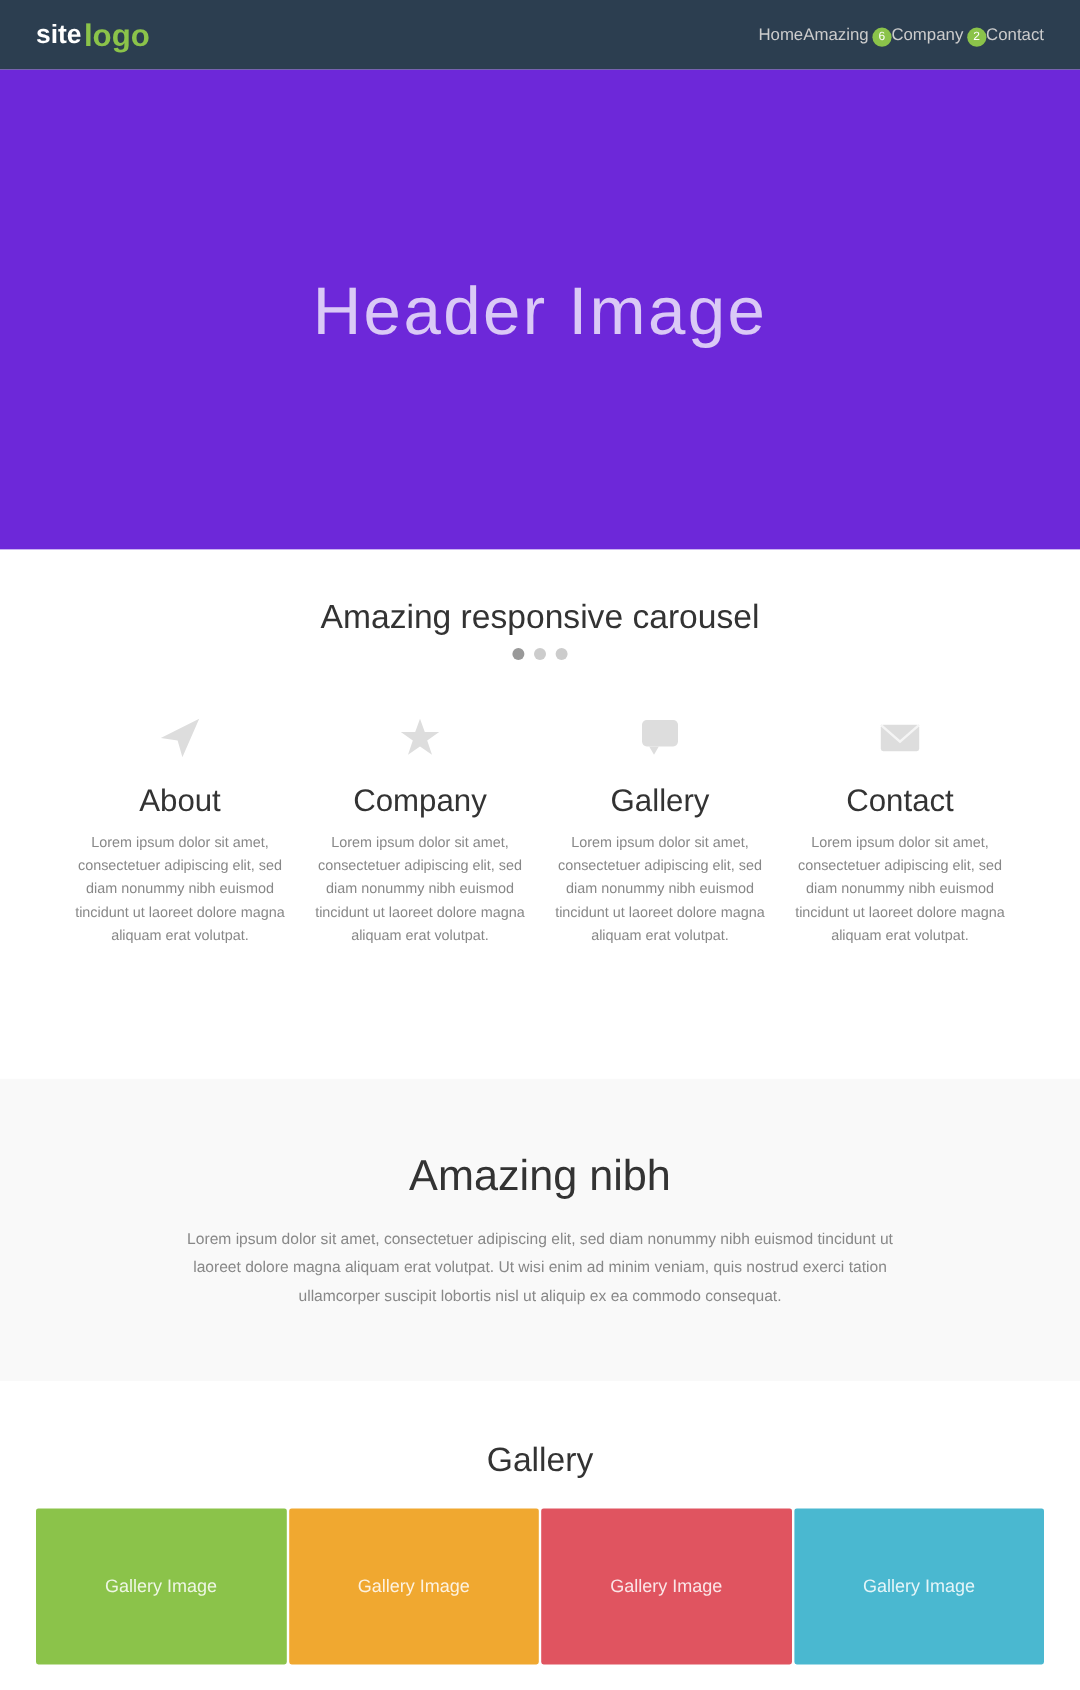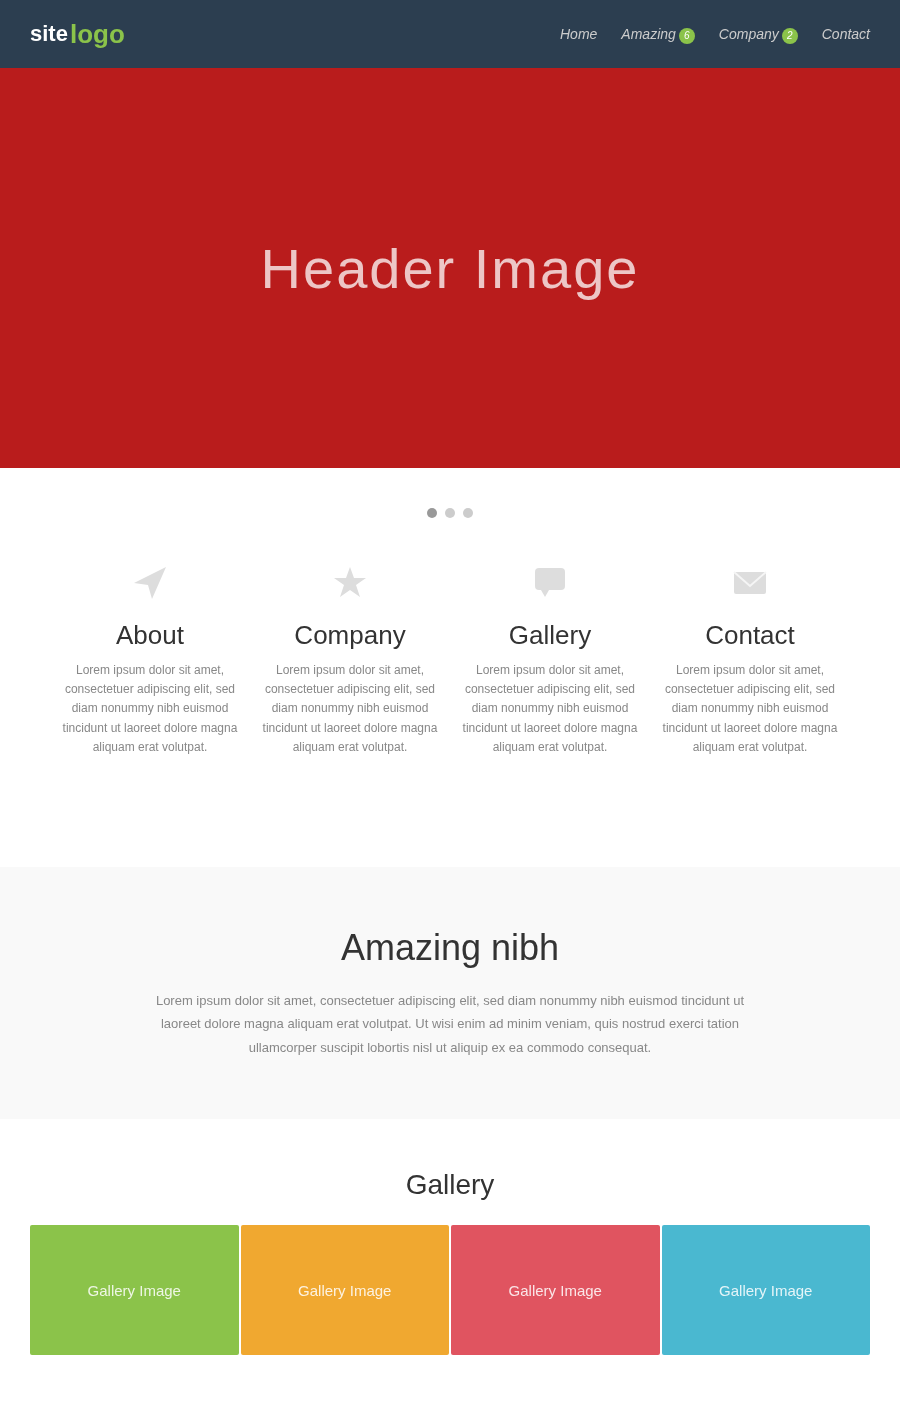--- a/index.html
+++ b/index.html
@@ -7,21 +7,21 @@
     
     .page-wrapper {
       width: 900px;
       background: #fff;
       box-shadow: 0 0 20px rgba(0,0,0,0.2);
     }
 
     
     .navbar {
       background: #2c3e50;
-      height: 68px;
+      height: 58px;
       display: flex;
       align-items: center;
       justify-content: space-between;
       padding: 0 30px;
     }
     .navbar-logo {
       display: flex;
       align-items: center;
       gap: 2px;
     }
@@ -31,23 +31,21 @@
       font-weight: bold;
     }
     .logo-logo {
       color: #8bc34a;
       font-size: 26px;
       font-weight: bold;
     }
     .navbar-nav {
       display: flex;
       align-items: center;
-      gap: 24px;
       list-style: none;
-      font-style: italic;
     }
     .navbar-nav li a {
       color: #ccc;
       text-decoration: none;
       font-size: 14px;
     }
     .nav-badge {
       display: inline-block;
       background: #8bc34a;
       color: #fff;
@@ -55,21 +53,21 @@
       font-size: 10px;
       width: 16px;
       height: 16px;
       text-align: center;
       line-height: 16px;
       margin-left: 3px;
     }
 
     
     .hero {
-      background: #b91c1c;
+      background: #6d28d9;
       height: 400px;
       display: flex;
       align-items: center;
       justify-content: center;
     }
     .hero-title {
       color: rgba(255,255,255,0.75);
       font-size: 56px;
       font-weight: 300;
       letter-spacing: 2px;
@@ -205,20 +203,21 @@
       </li>
       <li><a href="#">Contact</a></li>
     </ul>
   </nav>
 
   <section class="hero">
     <h1 class="hero-title">Header Image</h1>
   </section>
 
   <section class="carousel-section">
+    <h2 class="section-title-dark">Amazing responsive carousel</h2>
     <div class="carousel-dots">
       <span class="dot active"></span>
       <span class="dot"></span>
       <span class="dot"></span>
     </div>
 
     <div class="features">
       <div class="feature-item">
         <div class="feature-icon">
           <svg width="38" height="38" viewBox="0 0 38 38" fill="none">

